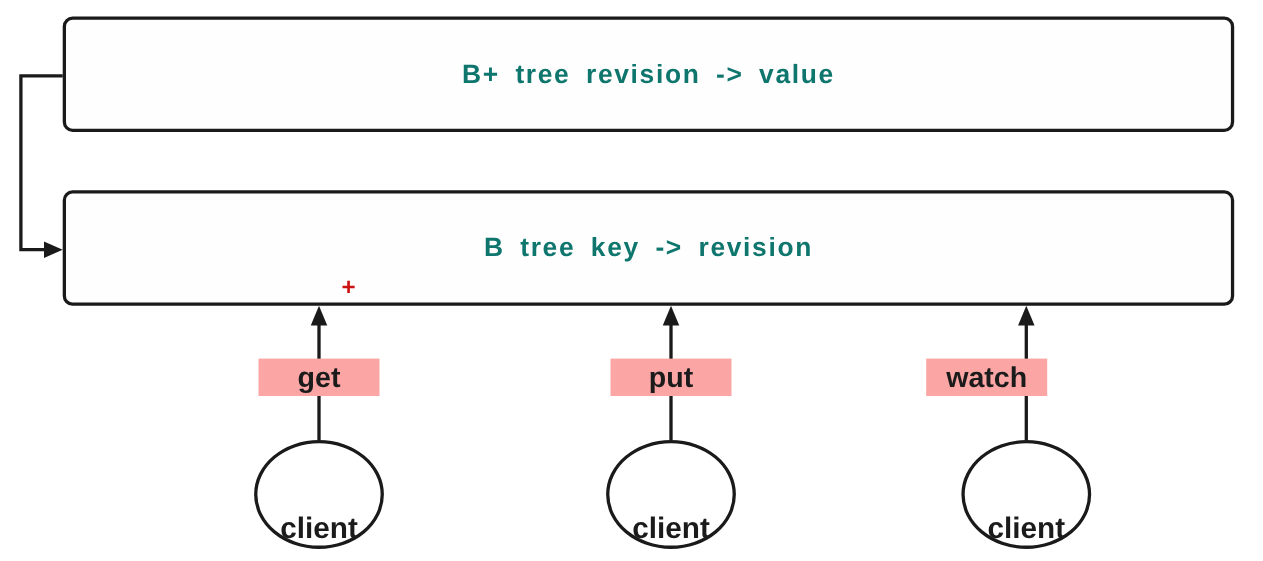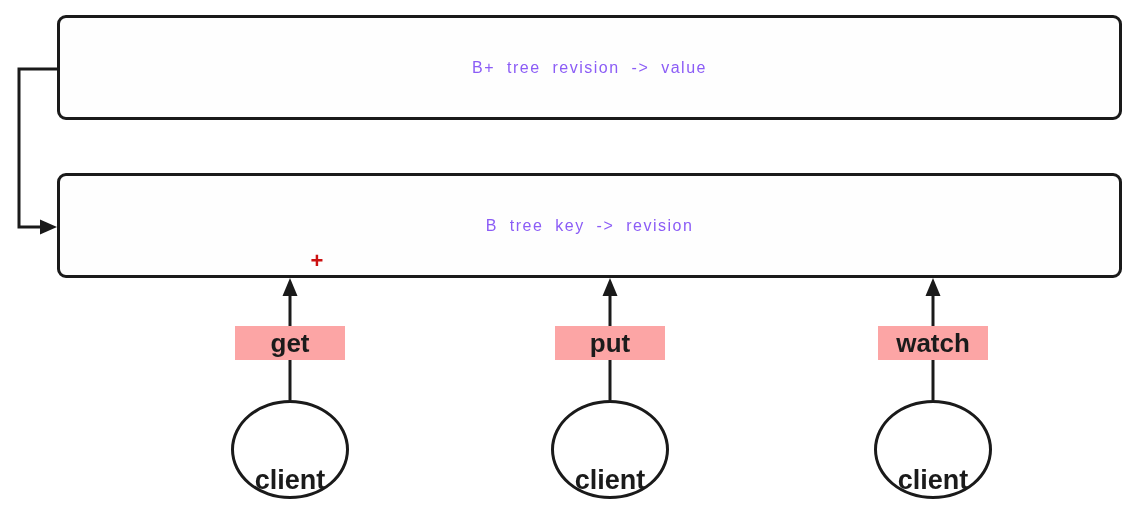--- a/index.html
+++ b/index.html
@@ -28,40 +28,40 @@
     border: 3px solid #1a1a1a;
     border-radius: 9px;
     background: #fefefe;
     display: flex;
     align-items: center;
     justify-content: center;
   }
   .box.top    { top: 15px; }
   .box.middle { top: 173px; }
   .box-label {
-    font-size: 16px;
-    font-weight: 400;
+    font-size: 24px;
+    font-weight: 700;
     letter-spacing: 1.5px;
     word-spacing: 6px;
-    color: #8b5cf6;
+    color: #0f766e;
   }
   .op-label {
     position: absolute;
     width: 110px;
     top: 326px;
     text-align: center;
     font-size: 26px;
     font-weight: 700;
     color: #1b1b1b;
     background: #fca5a5;
     line-height: 34px;
   }
   .op-get   { left: 235px; }
   .op-put   { left: 555px; }
-  .op-watch { left: 878px; }
+  .op-watch { left: 842px; }
   .client-circle {
     position: absolute;
     top: 400px;
     width: 118px;
     height: 99px;
     border: 3px solid #1a1a1a;
     border-radius: 50%;
     background: #ffffff;
     display: flex;
     align-items: flex-end;

